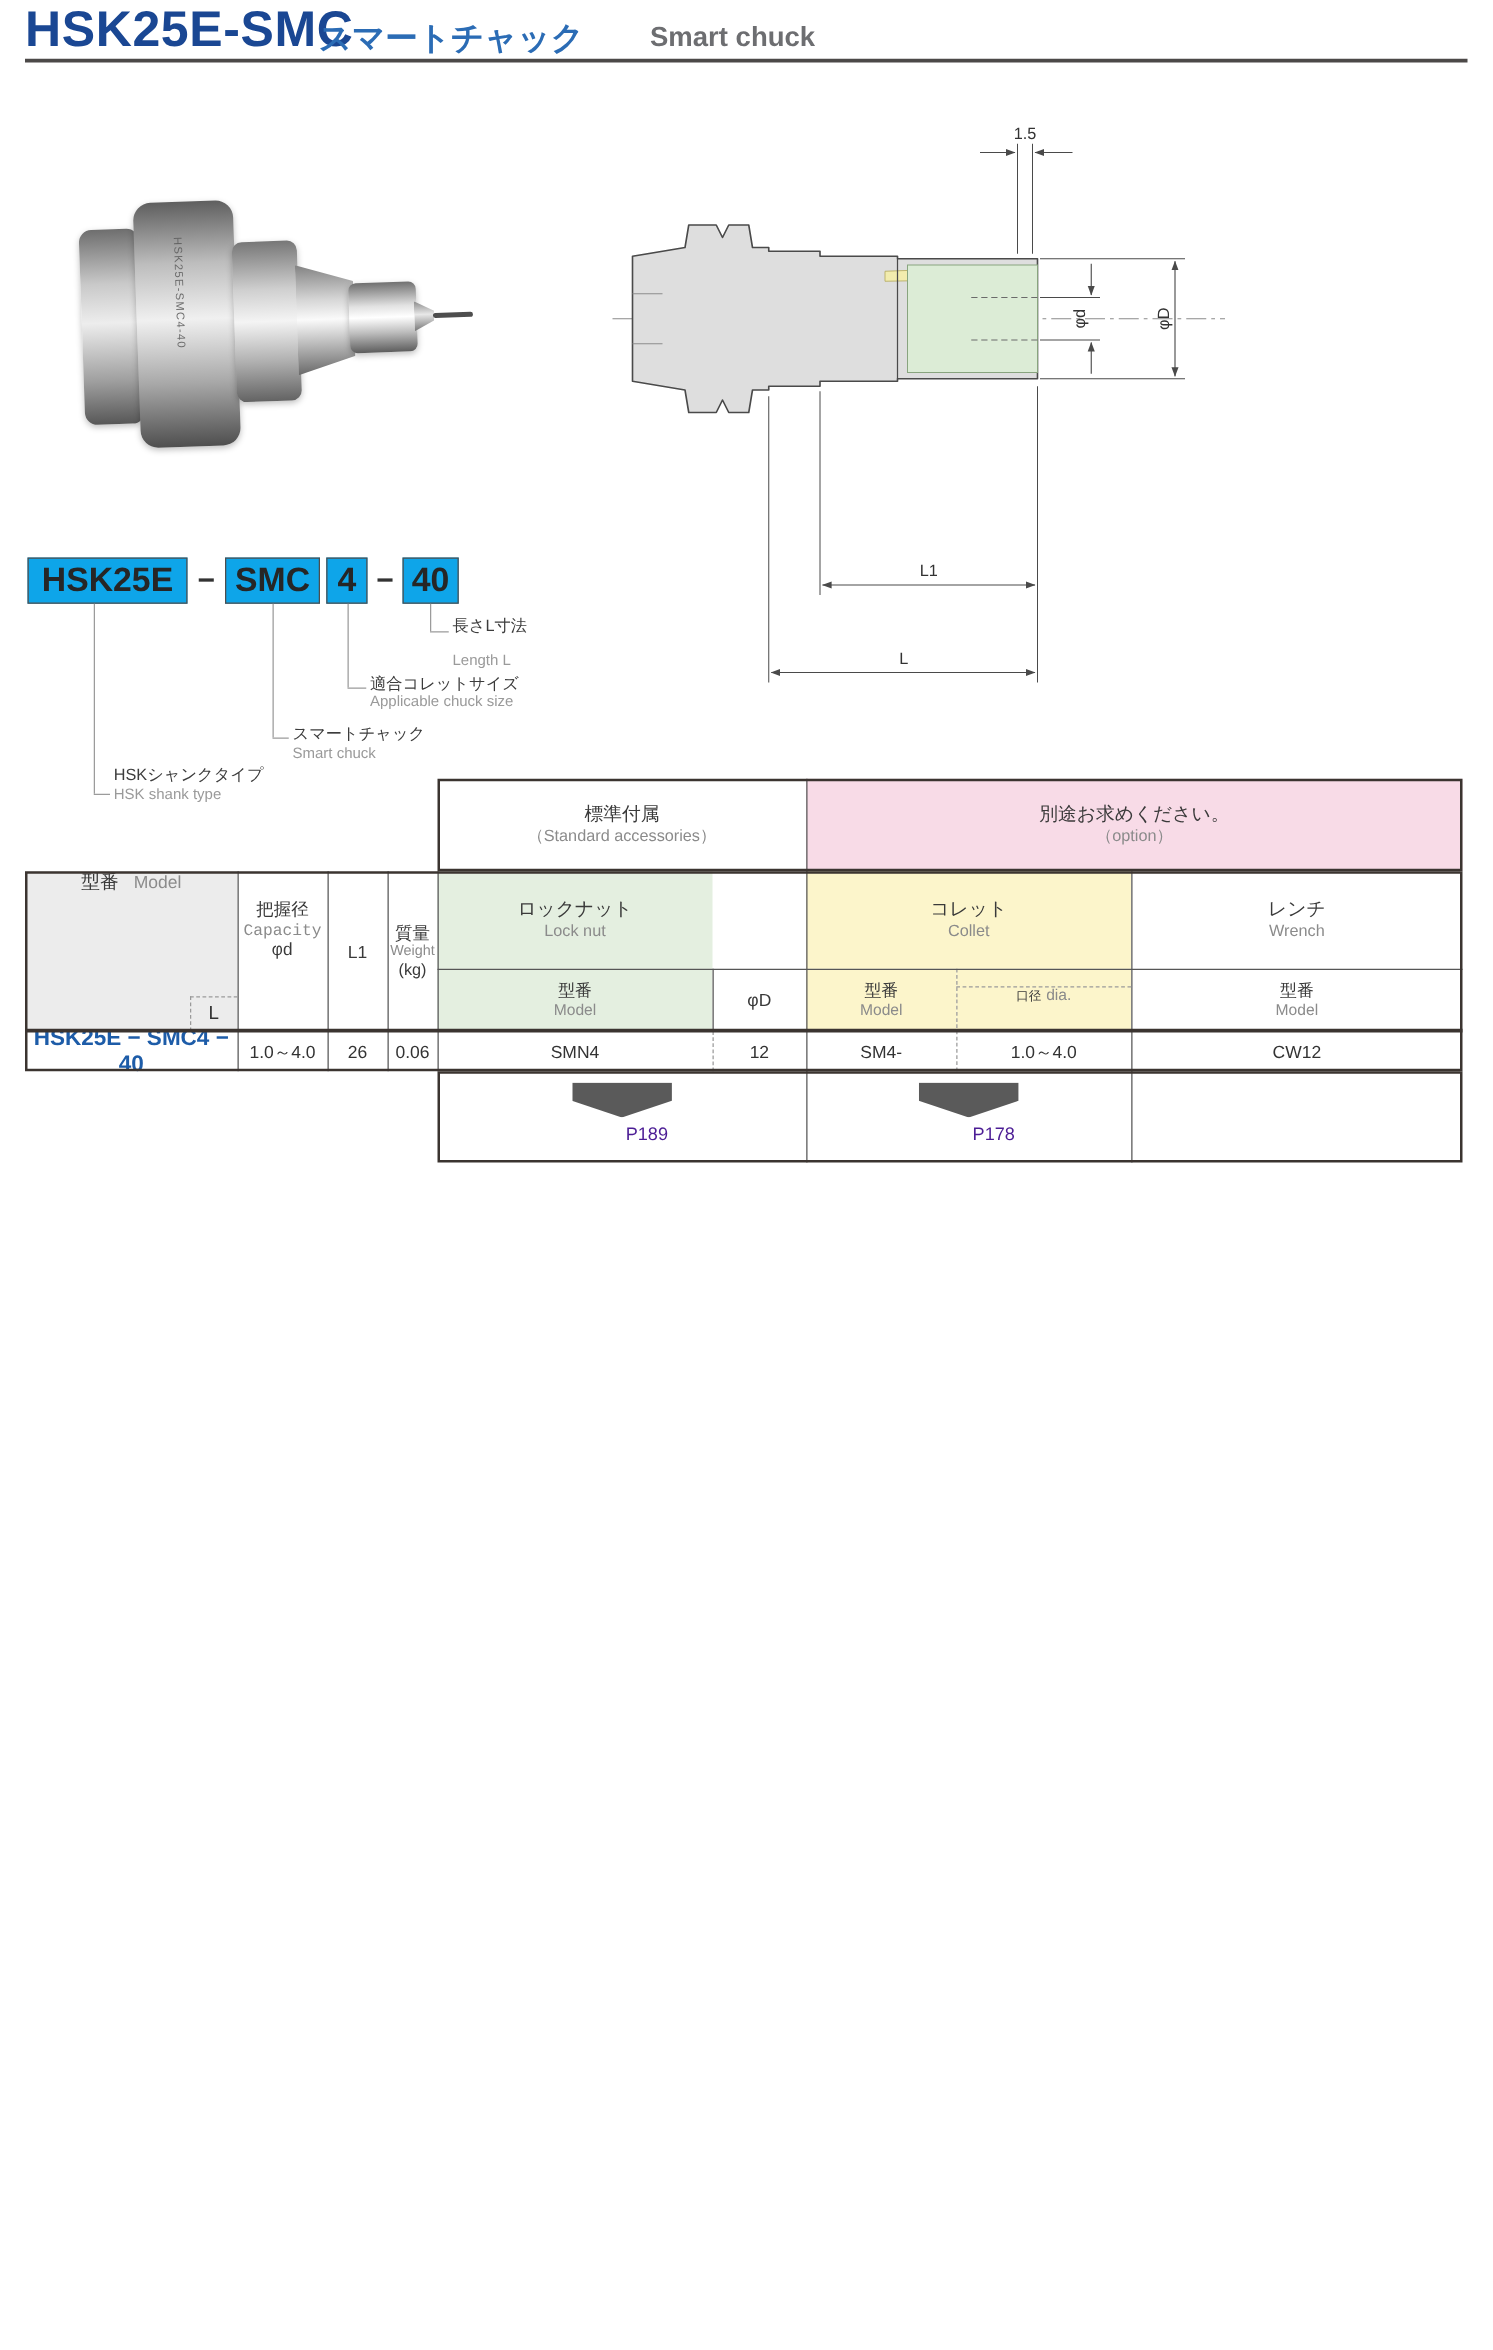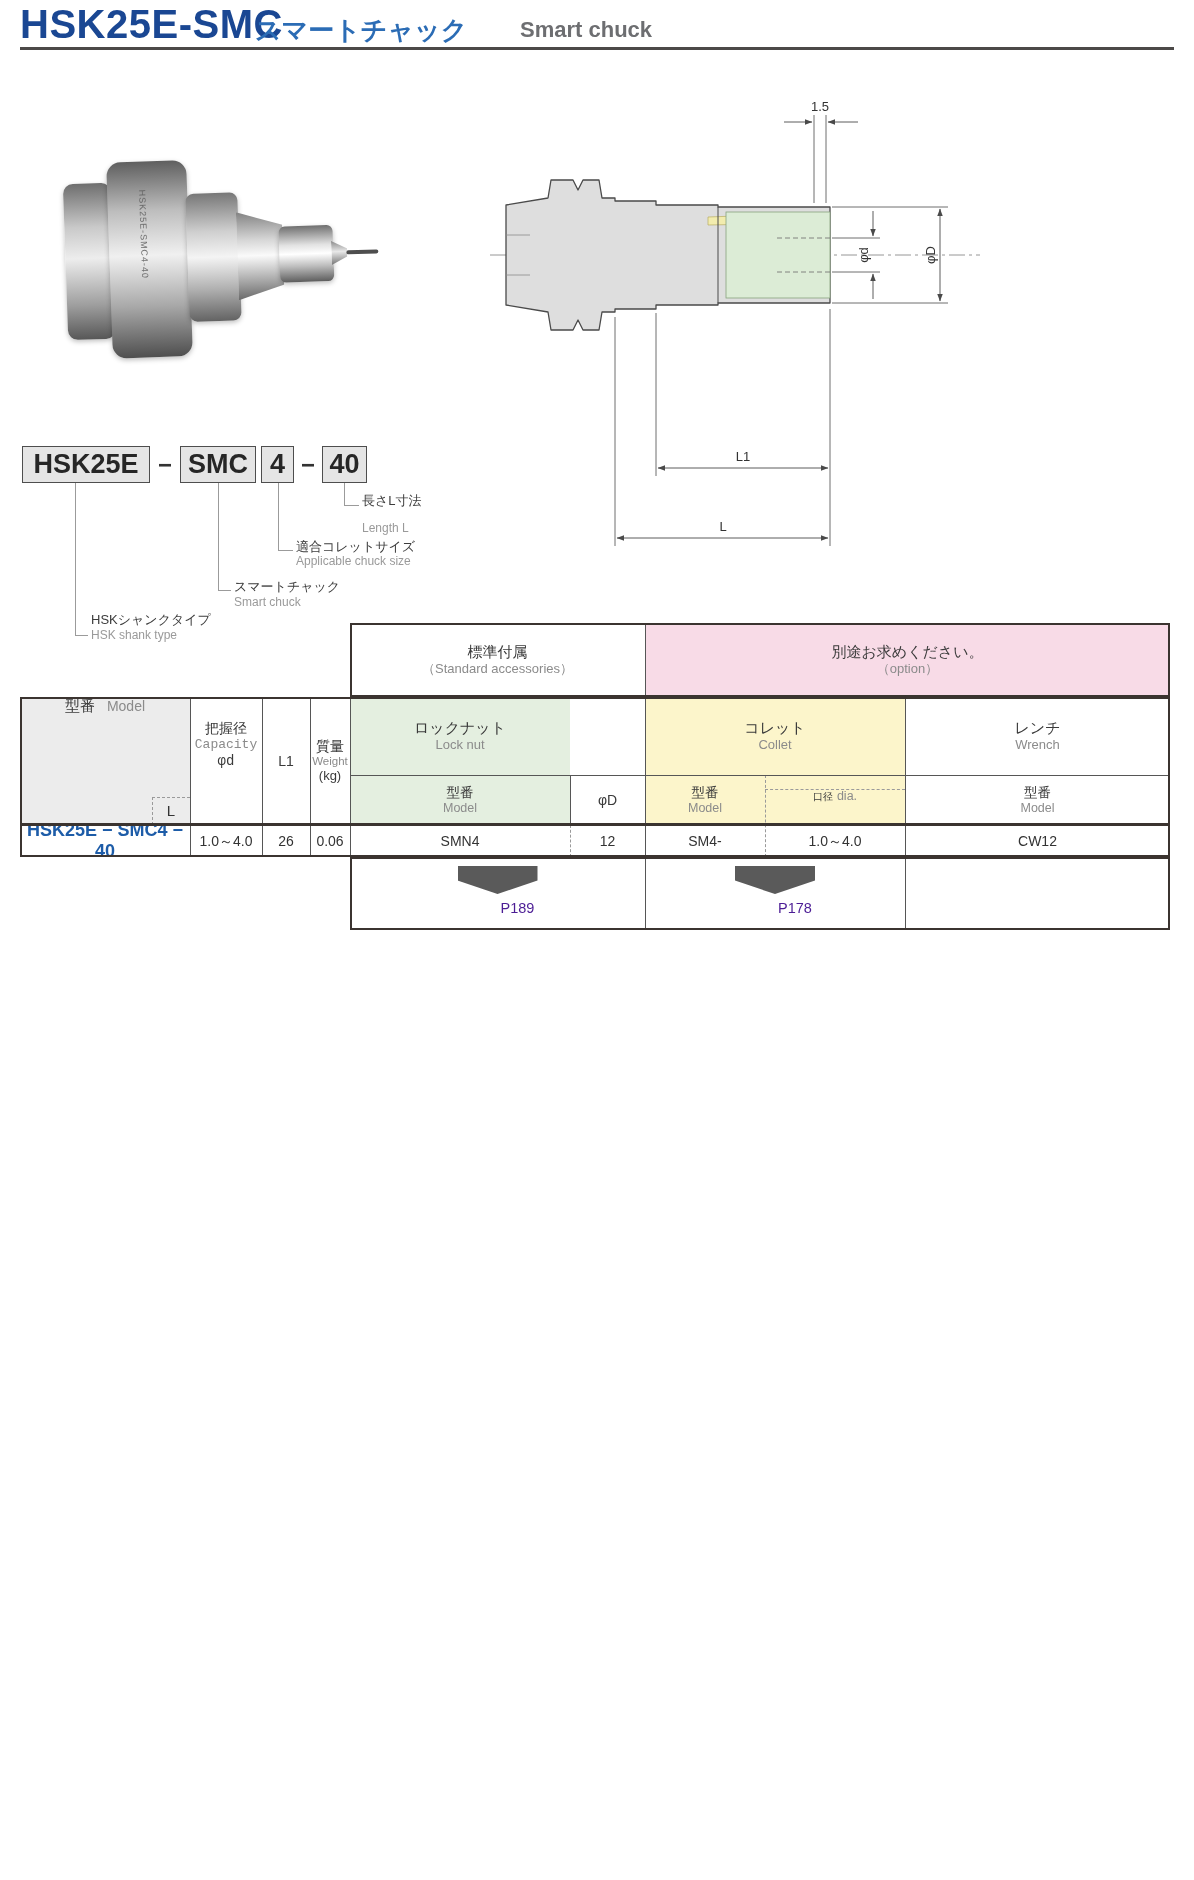--- a/index.html
+++ b/index.html
@@ -15,21 +15,21 @@
   .en2{color:#8b8b8b;font-size:12.5px;}
   .dat{color:#333;font-size:14px;}
   .frame{position:absolute;box-sizing:border-box;border:2.5px solid #3b3430;pointer-events:none;}
   .vl{position:absolute;width:0;border-left:1px solid #565656;}
   .vld{position:absolute;width:0;border-left:1px dashed #9a9a9a;}
   .hl{position:absolute;height:0;border-top:1px solid #565656;}
   .hld{position:absolute;height:0;border-top:1px dashed #9a9a9a;}
   .thick{position:absolute;background:#3b3430;}
   .codebox{position:absolute;display:flex;align-items:center;justify-content:center;
            border:1.5px solid #4e4e4e;font-weight:bold;font-size:27px;color:#262626;
-           box-sizing:border-box;background:#e5e5e5;}
+           box-sizing:border-box;background:#0ea5e9;}
   .codedash{position:absolute;display:flex;align-items:center;justify-content:center;
             font-weight:bold;font-size:24px;color:#333;}
   .cline{position:absolute;background:#9b9b9b;}
   .cl-jp{position:absolute;font-size:13px;color:#3c3c3c;white-space:nowrap;}
   .cl-en{position:absolute;font-size:12px;color:#9a9a9a;white-space:nowrap;}
   .arrowdn{width:80px;height:28px;background:#5a5a5a;
            clip-path:polygon(0 0,100% 0,100% 52%,50% 100%,0 52%);}
   .pageref{position:absolute;display:flex;flex-direction:column;align-items:center;
            justify-content:flex-start;padding-top:7px;gap:6px;box-sizing:border-box;}
   .pagelab{font-size:14.5px;color:#4c1d95;margin-left:40px;}

